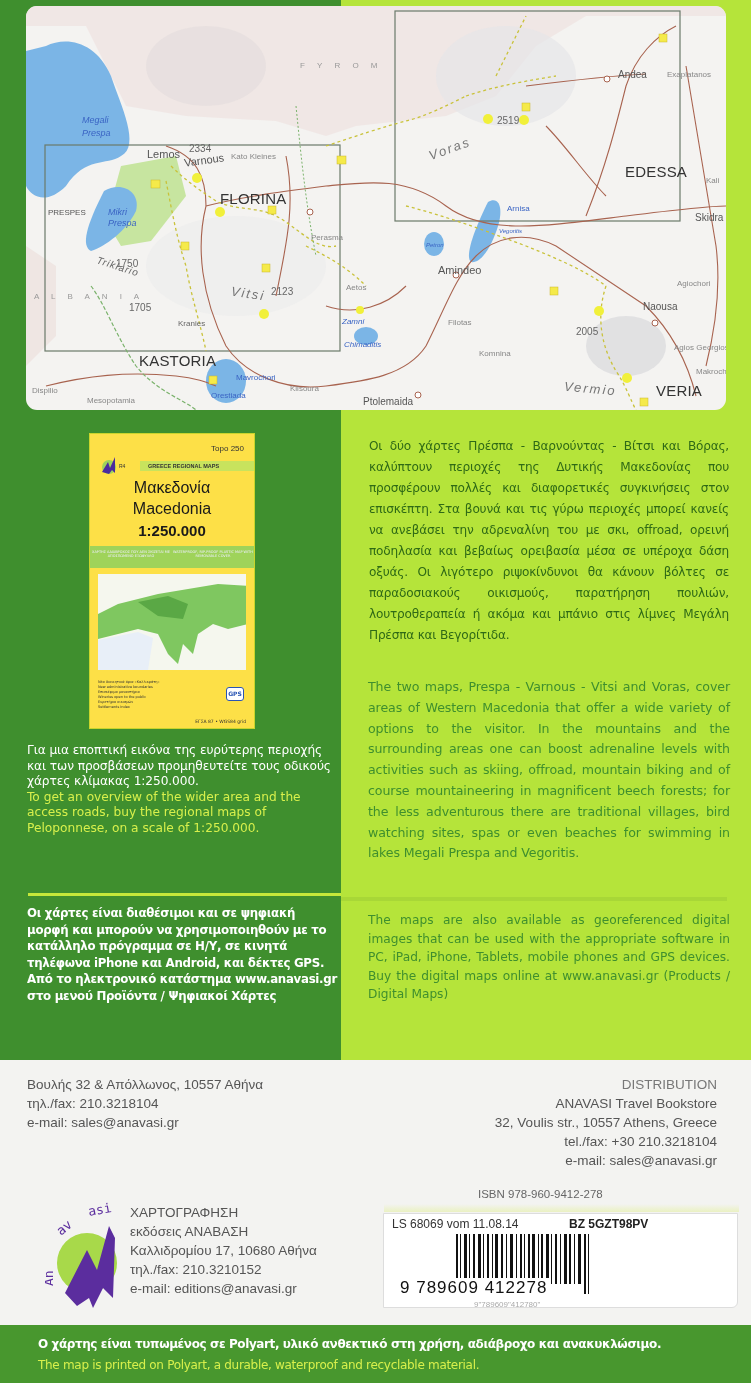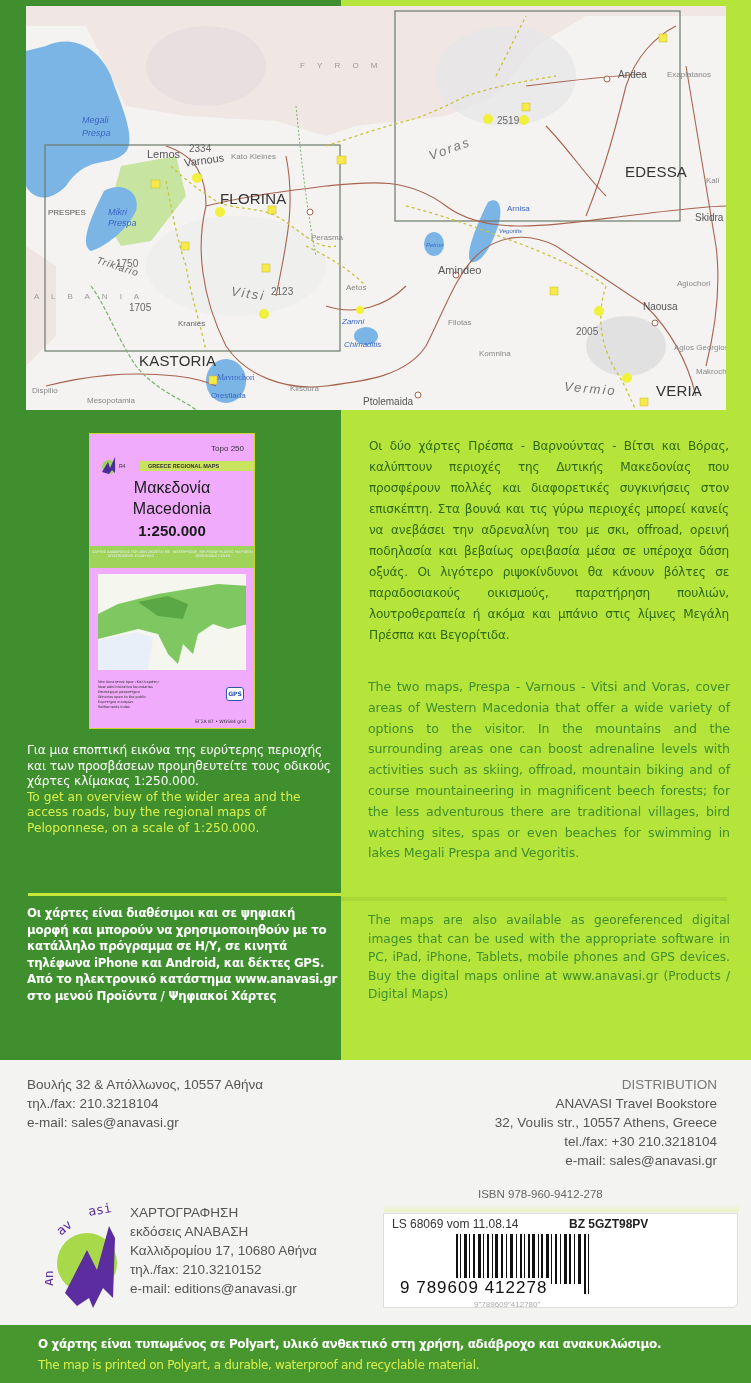--- a/index.html
+++ b/index.html
@@ -4,36 +4,36 @@
 <style>
   * { box-sizing: border-box; margin: 0; padding: 0; }
   html, body { width: 751px; height: 1383px; overflow: hidden; background: #f1f1ef; }
   body { position: relative; font-family: "DejaVu Sans", sans-serif; }
 
   
   .top-left-band { position: absolute; left: 0; top: 0; width: 341px; height: 410px; background: #3f8f2e; }
   .top-right-band { position: absolute; left: 341px; top: 0; width: 410px; height: 410px; background: #b5e43a; }
 
   
-  .map { position: absolute; left: 26px; top: 6px; width: 700px; height: 404px; background: #f4f3f1; overflow: hidden; }
+  .map { position: absolute; left: 26px; top: 6px; width: 700px; height: 404px; background: #f4f3f1; overflow: hidden; border-radius: 11px; }
   .map svg { position: absolute; left: 0; top: 0; }
   .map-label { position: absolute; white-space: nowrap; font-family: "Liberation Sans", sans-serif; color: #444; }
   .lbl-city { font-size: 15px; color: #333; letter-spacing: 0.2px; }
   .lbl-town { font-size: 10px; color: #555; }
   .lbl-small { font-size: 8px; color: #888; }
   .lbl-water { font-size: 9px; color: #3a64c4; font-style: italic; }
   .lbl-mount { font-size: 13px; color: #777; font-style: italic; letter-spacing: 2px; }
   .lbl-country { font-size: 8px; color: #999; letter-spacing: 5px; }
   .lbl-peak { font-size: 10px; color: #666; }
 
   
   .mid-left { position: absolute; left: 0; top: 410px; width: 341px; height: 650px; background: #3f8f2e; }
   .mid-right { position: absolute; left: 341px; top: 410px; width: 410px; height: 650px; background: #b5e43a; }
 
-  .cover { position: absolute; left: 89px; top: 433px; width: 166px; height: 296px; background: #f0abfc; border: 1px solid #c9d52c; }
+  .cover { position: absolute; left: 89px; top: 433px; width: 166px; height: 296px; background: #fde047; border: 1px solid #c9d52c; }
   .cover-topo { position: absolute; right: 10px; top: 10px; font-size: 8px; color: #333; font-family: "Liberation Sans", sans-serif; }
   .cover-band1 { position: absolute; left: 50px; right: 0; top: 27px; height: 10px; background: #c8e35d; font-size: 5.5px; color: #333; font-weight: bold; padding-left: 8px; line-height: 10px; font-family: "Liberation Sans", sans-serif; }
   .cover-r4 { position: absolute; left: 29px; top: 29px; font-size: 5px; color: #333; font-family: "Liberation Sans", sans-serif; }
   .cover-title-gr, .cover-title-en { position: absolute; left: 0; right: 0; text-align: center; font-family: Liberation Sans, sans-serif; color: #1a1a1a; }
   .cover-title-gr { top: 45px; font-size: 16px; }
   .cover-title-en { top: 66px; font-size: 16px; }
   .cover-scale { position: absolute; left: 0; right: 0; top: 88px; text-align: center; font-size: 15px; font-weight: bold; color: #1a1a1a; font-family: "Liberation Sans", sans-serif; }
   .cover-band2 { position: absolute; left: 0; right: 0; top: 112px; height: 22px; background: #9fd35a; }
   .cover-band2 span { position: absolute; top: 4px; width: 50%; text-align: center; font-size: 3.5px; color: #eef; }
   .cover-mini-map { position: absolute; left: 8px; right: 8px; top: 140px; height: 96px; background: #f5f7ee; overflow: hidden; }
@@ -186,21 +186,21 @@
   <span class="map-label lbl-city" style="left:194px;top:184px;">FLORINA</span>
   <span class="map-label lbl-small" style="left:285px;top:227px;">Perasma</span>
   <span class="map-label lbl-town" style="left:70px;top:255px;transform:rotate(18deg);font-style:italic;color:#666;letter-spacing:1px;">Triklario</span>
   <span class="map-label lbl-peak" style="left:90px;top:252px;">1750</span>
   <span class="map-label lbl-country" style="left:8px;top:286px;">A L B A N I A</span>
   <span class="map-label lbl-peak" style="left:103px;top:296px;">1705</span>
   <span class="map-label lbl-mount" style="left:205px;top:280px;transform:rotate(8deg);">Vitsi</span>
   <span class="map-label lbl-peak" style="left:245px;top:280px;">2123</span>
   <span class="map-label lbl-small" style="left:152px;top:313px;color:#666;">Kranies</span>
   <span class="map-label lbl-city" style="left:113px;top:346px;">KASTORIA</span>
-  <span class="map-label lbl-small" style="left:191px;top:367px;color:#3a64c4;font-family:Liberation Serif, serif;">Mavrochori</span>
+  <span class="map-label lbl-small" style="left:210px;top:367px;color:#3a64c4;">Mavrochori</span>
   <span class="map-label lbl-small" style="left:185px;top:385px;color:#3a64c4;">Orestiada</span>
   <span class="map-label lbl-small" style="left:264px;top:378px;">Klisoura</span>
   <span class="map-label lbl-small" style="left:6px;top:380px;">Dispilio</span>
   <span class="map-label lbl-small" style="left:61px;top:390px;">Mesopotamia</span>
   <span class="map-label lbl-town" style="left:337px;top:390px;">Ptolemaida</span>
   <span class="map-label lbl-small" style="left:320px;top:277px;">Aetos</span>
   <span class="map-label lbl-water" style="left:316px;top:311px;font-size:8px;">Zamni</span>
   <span class="map-label lbl-water" style="left:318px;top:334px;font-size:8px;">Chimaditis</span>
   <span class="map-label lbl-town" style="left:412px;top:258px;font-size:11px;">Amindeo</span>
   <span class="map-label lbl-water" style="left:400px;top:236px;font-size:6px;">Petron</span>

